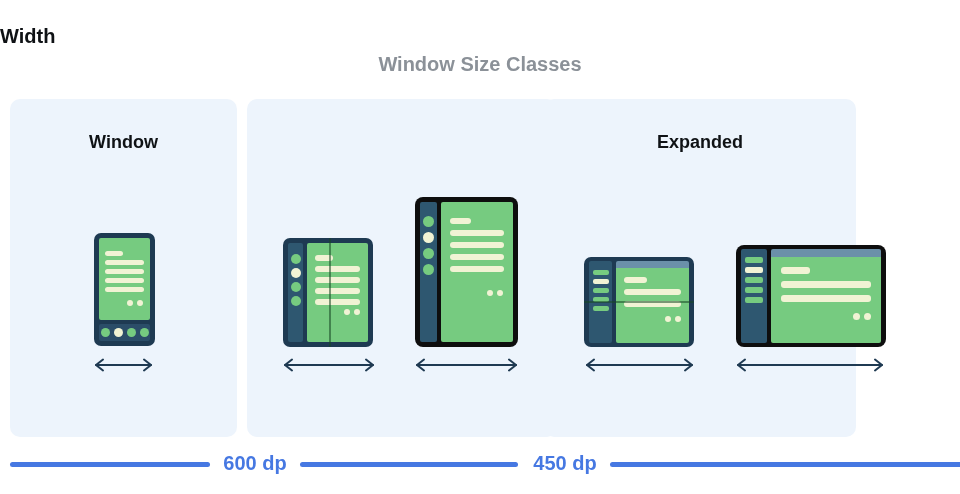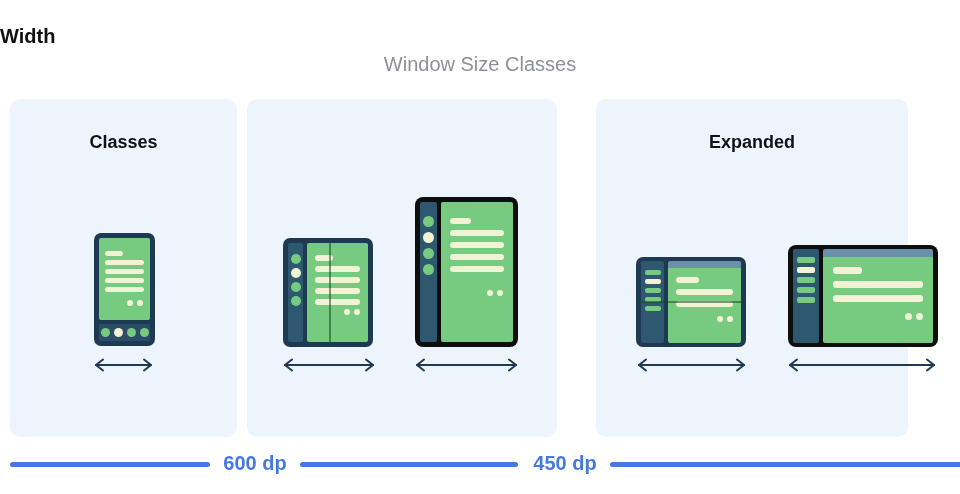--- a/index.html
+++ b/index.html
@@ -17,27 +17,27 @@
     --arrow:#1f3a52;
     --fold:rgba(23,72,36,.55);
   }
   *{box-sizing:border-box;margin:0;padding:0}
   html,body{width:960px;height:494px;overflow:hidden;background:#fff;
     font-family:"Liberation Sans","DejaVu Sans",sans-serif;position:relative}
   .abs{position:absolute}
 
   
   .title{left:0;top:25px;width:960px;font-size:20px;font-weight:700;color:var(--ink)}
-  .subtitle{left:0;top:53px;width:960px;text-align:center;font-size:20px;font-weight:400;color:var(--gray)}
+  .subtitle{left:0;top:53px;width:960px;text-align:center;font-size:20px;font-weight:700;color:var(--gray)}
 
   
   .panel{top:99px;height:338px;background:var(--panel-bg);border-radius:10px;position:absolute}
   .panel-compact{left:10px;width:227px}
   .panel-medium{left:247px;width:310px}
-  .panel-expanded{left:596px;width:312px}
+  .panel-expanded{left:544px;width:312px}
   .panel h2{position:absolute;top:33px;left:0;width:100%;text-align:center;
     font-size:18px;font-weight:700;color:var(--ink)}
 
   
   .device{position:absolute;display:flex}
   .frame-navy{background:var(--navy-frame)}
   .frame-black{background:var(--black-frame)}
   .screen{background:var(--green);position:relative}
   .ln{background:var(--cream);border-radius:3px}
   .sidebar{background:var(--sidebar-navy);border-radius:2px;display:flex;flex-direction:column;align-items:center}
@@ -113,21 +113,21 @@
   .bp600{left:205px}
   .bp840{left:515px}
 </style>
 </head>
 <body>
 
 <div class="abs title">Width</div>
 <div class="abs subtitle">Window Size Classes</div>
 
 <section class="panel panel-compact">
-  <h2>Classes</h2>
+  <h2>Window</h2>
 
   <div class="device phone frame-navy">
     <div class="screen">
       <div class="ln short"></div>
       <div class="ln"></div>
       <div class="ln"></div>
       <div class="ln"></div>
       <div class="ln"></div>
       <div class="dots">
           <i></i>

